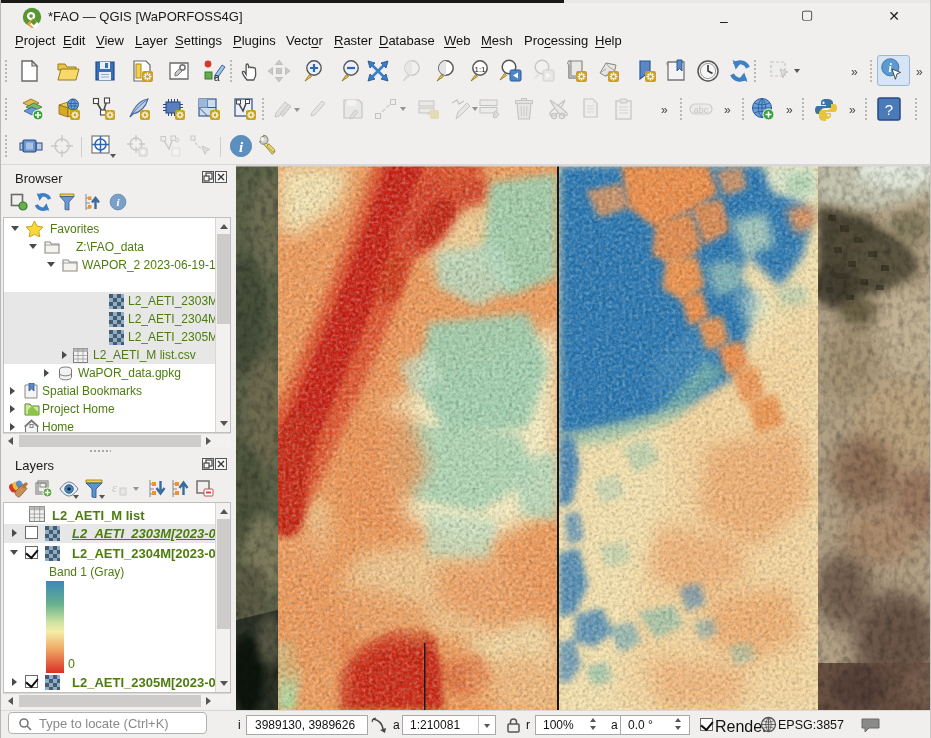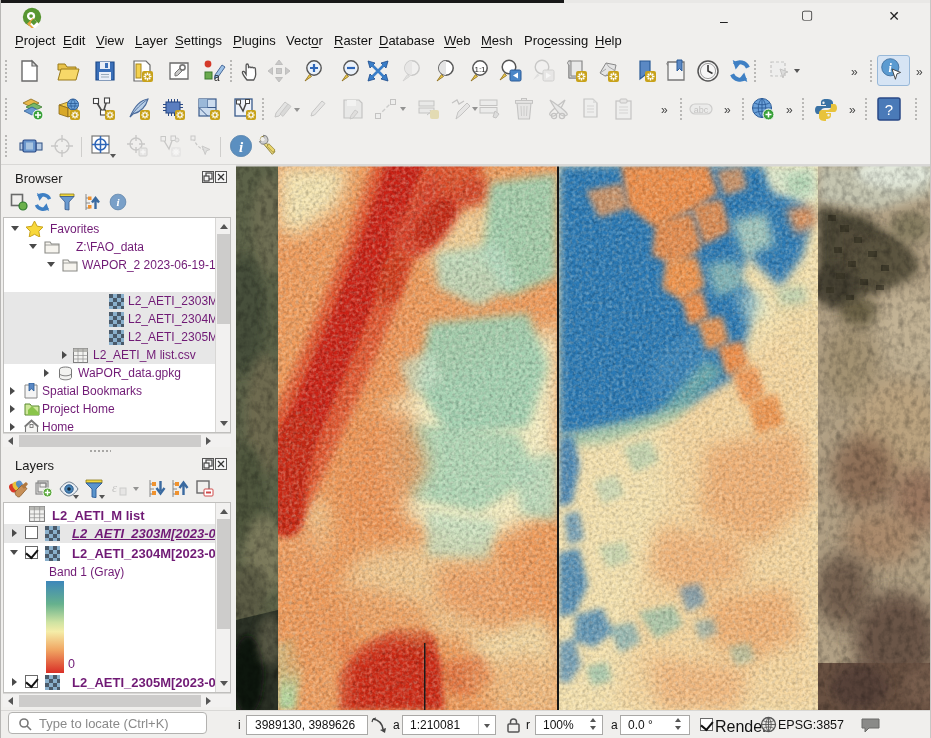--- a/index.html
+++ b/index.html
@@ -24,21 +24,21 @@
 .ticon { position:absolute; width:24px; height:24px; }
 .grip { position:absolute; width:5px; height:24px;
   background-image:radial-gradient(circle, #b9b8b6 1px, transparent 1.2px);
   background-size:4px 4px; }
 .chev { position:absolute; font-size:12px; color:#444; letter-spacing:-2px; }
 .ddarrow { position:absolute; width:0; height:0; border-left:3.5px solid transparent; border-right:3.5px solid transparent; border-top:4px solid #555; }
 
 #dock { position:absolute; left:0; top:165px; width:235px; height:545px; background:#f0efed; }
 .paneltitle { position:absolute; font-size:13px; color:#1a1a1a; }
 .panelbtn { position:absolute; width:12px; height:12px; border:1px solid #555; background:#f6f6f6; }
-.tree { position:absolute; background:#ffffff; border:1px solid #c0bfbd; overflow:hidden; font-size:12px; color:#701a75; }
+.tree { position:absolute; background:#ffffff; border:1px solid #c0bfbd; overflow:hidden; font-size:12px; color:#4d7c0f; }
 .trow { position:absolute; left:0; width:100%; height:18px; white-space:nowrap; }
 .sel { background:#e7e7e7; }
 .tarrow { position:absolute; top:5px; width:0; height:0; }
 .tarrow.right { border-top:4px solid transparent; border-bottom:4px solid transparent; border-left:5px solid #4a4a4a; }
 .tarrow.down { border-left:4.5px solid transparent; border-right:4.5px solid transparent; border-top:5.5px solid #4a4a4a; margin-top:1px; }
 .tlabel { position:absolute; top:2px; }
 .vsb { position:absolute; width:15px; background:#f2f1f0; border-left:1px solid #d8d7d5; }
 .hsb { position:absolute; height:15px; background:#f2f1f0; border-top:1px solid #d8d7d5; }
 .sbthumb { position:absolute; background:#cdcccb; }
 .sbarr { position:absolute; width:0; height:0; }
@@ -58,20 +58,21 @@
   </div>
 <div id="titlebar">
   <svg class="abs" style="left:20px;top:3px" width="22" height="22" viewBox="0 0 24 24">
     <circle cx="12" cy="12" r="10" fill="#589632"></circle>
     <circle cx="11" cy="11" r="4.5" fill="#fff"></circle>
     <circle cx="11" cy="11" r="2" fill="#589632"></circle>
     <rect x="13" y="13" width="9" height="9" fill="#e8a33d" transform="rotate(45 13 13)"></rect>
     <rect x="15" y="15" width="7" height="7" fill="#fff" transform="rotate(45 15 15)"></rect>
     <rect x="14" y="14" width="5" height="5" fill="#589632" transform="rotate(45 14 14)"></rect>
   </svg>
+  <div class="title">*FAO — QGIS [WaPORFOSS4G]</div>
   <div class="winbtn" style="left:717px;top:10px;font-size:14px">–</div>
   <div class="winbtn" style="left:800px;top:4px;font-size:13px">▢</div>
   <div class="winbtn" style="left:887px;top:5px;font-size:14px">✕</div>
 </div>
 <div id="menubar">
   <span style="left:14px"><u>P</u>roject</span>
   <span style="left:62px"><u>E</u>dit</span>
   <span style="left:95px"><u>V</u>iew</span>
   <span style="left:134px"><u>L</u>ayer</span>
   <span style="left:174px"><u>S</u>ettings</span>
@@ -1121,21 +1122,21 @@
 <div class="sbox" style="left:401px;width:94px;padding:2px 0 0 7px">1:210081
   <div class="abs" style="left:75px;top:0;width:17px;height:18px;border-left:1px solid #c8c8c8">
         <div class="ddarrow" style="left:5px;top:8px"></div>
       </div>
 </div>
 <svg class="abs" style="left:505px;top:6px" width="15" height="16" viewBox="0 0 15 16">
       <rect x="2" y="7" width="11" height="8" rx="1" fill="none" stroke="#555" stroke-width="1.5"></rect>
       <path d="M4.5 7V5a3 3 0 016 0v2" fill="none" stroke="#555" stroke-width="1.5"></path>
     </svg>
 <div class="abs" style="left:525px;top:7px;font-size:12px">r</div>
-<div class="sbox" style="left:534px;width:68px;padding:2px 0 0 7px">100%
+<div class="sbox" style="left:534px;width:86px;padding:2px 0 0 7px">100%
   <div class="abs" style="left:54px;top:2px">
         <div class="sbarr" style="border-left:3.5px solid transparent;border-right:3.5px solid transparent;border-bottom:4px solid #555"></div>
       </div>
   <div class="abs" style="left:54px;top:10px">
         <div class="sbarr" style="border-left:3.5px solid transparent;border-right:3.5px solid transparent;border-top:4px solid #555"></div>
       </div>
 </div>
 <div class="abs" style="left:610px;top:7px;font-size:12px">a</div>
 <div class="sbox" style="left:619px;width:70px;padding:2px 0 0 7px">0.0 °
   <div class="abs" style="left:54px;top:2px">

